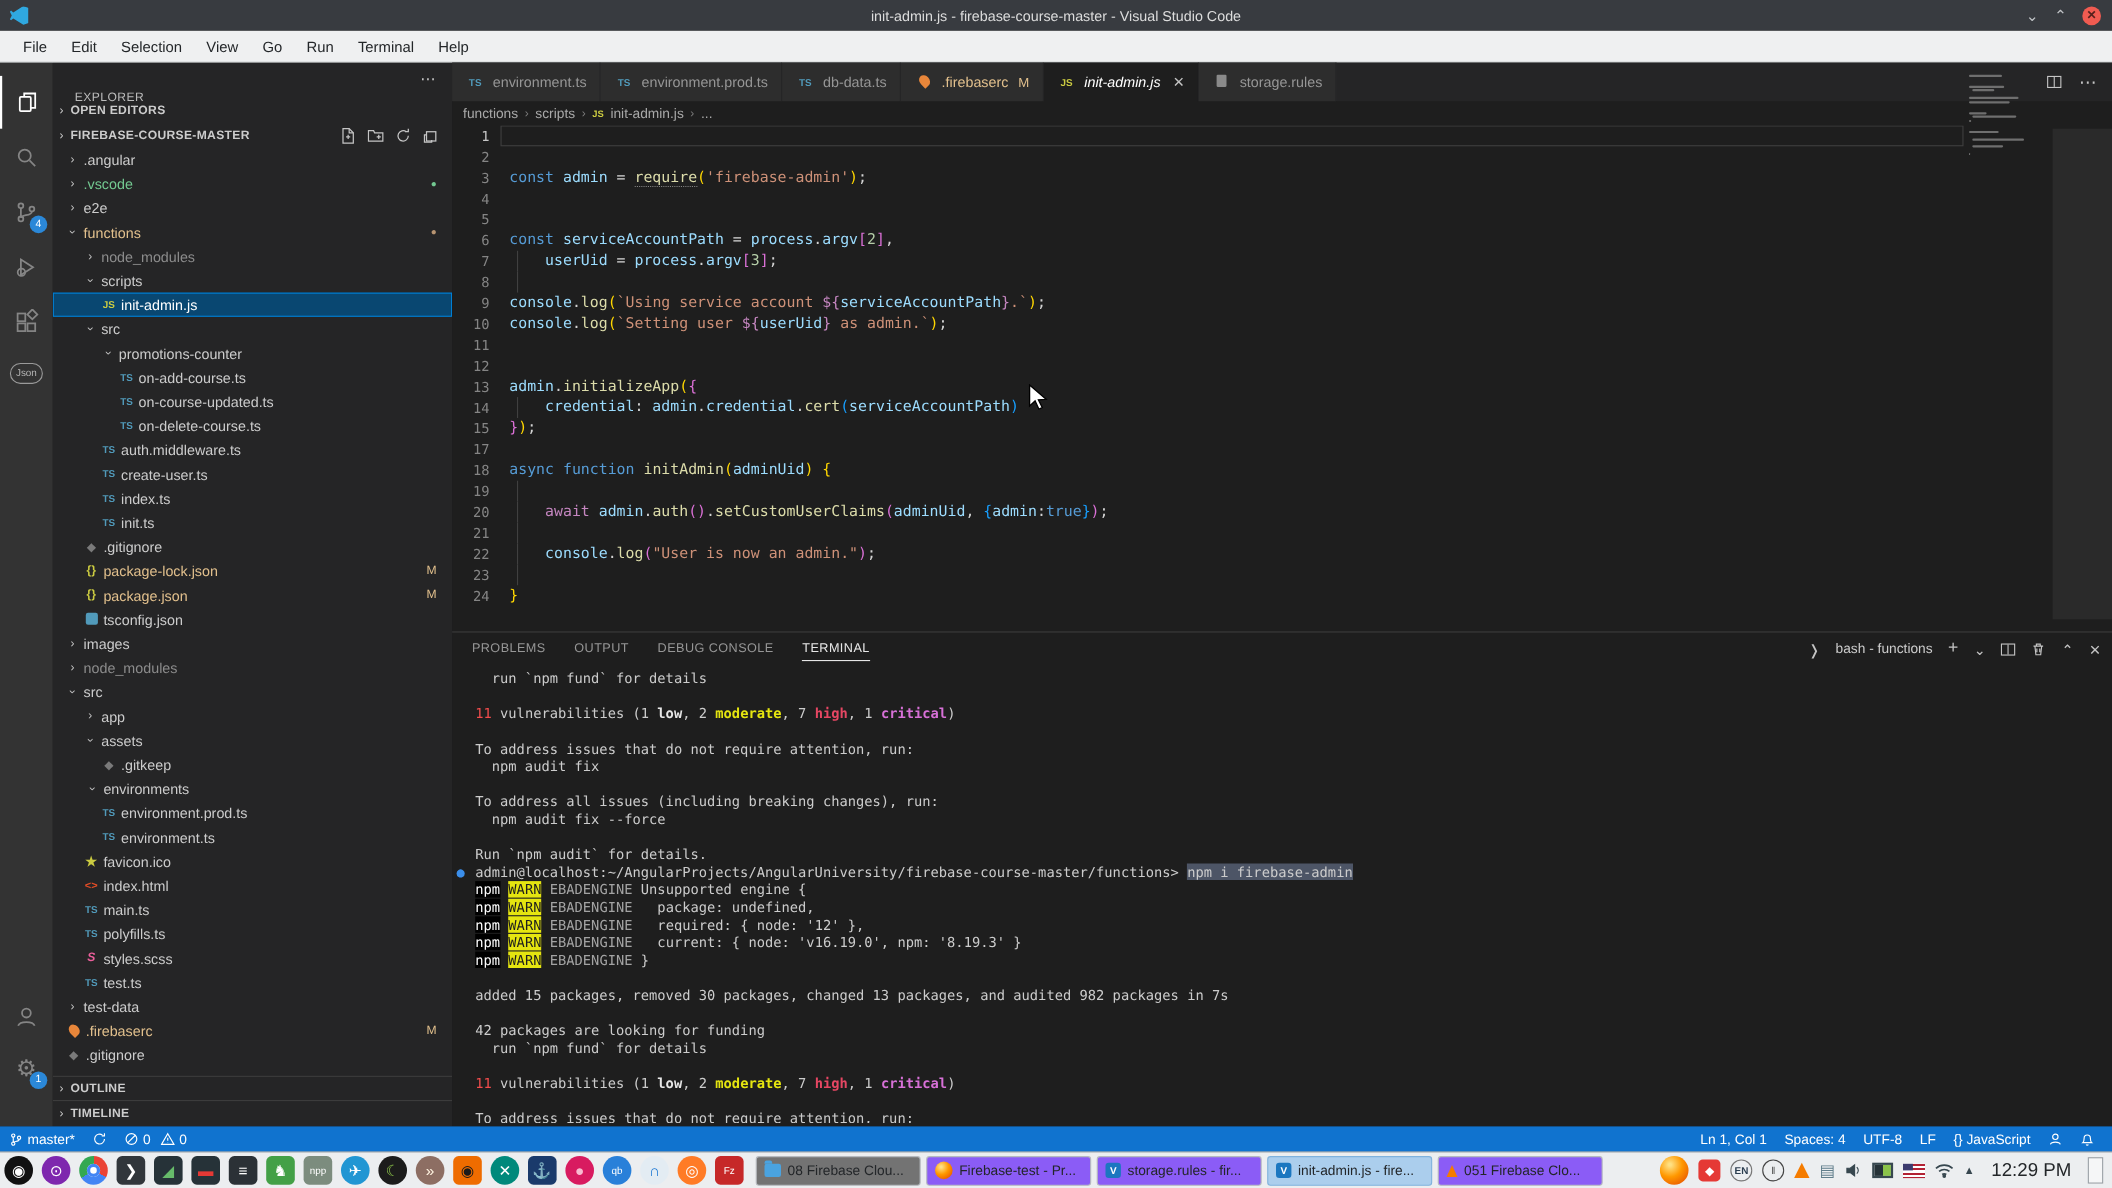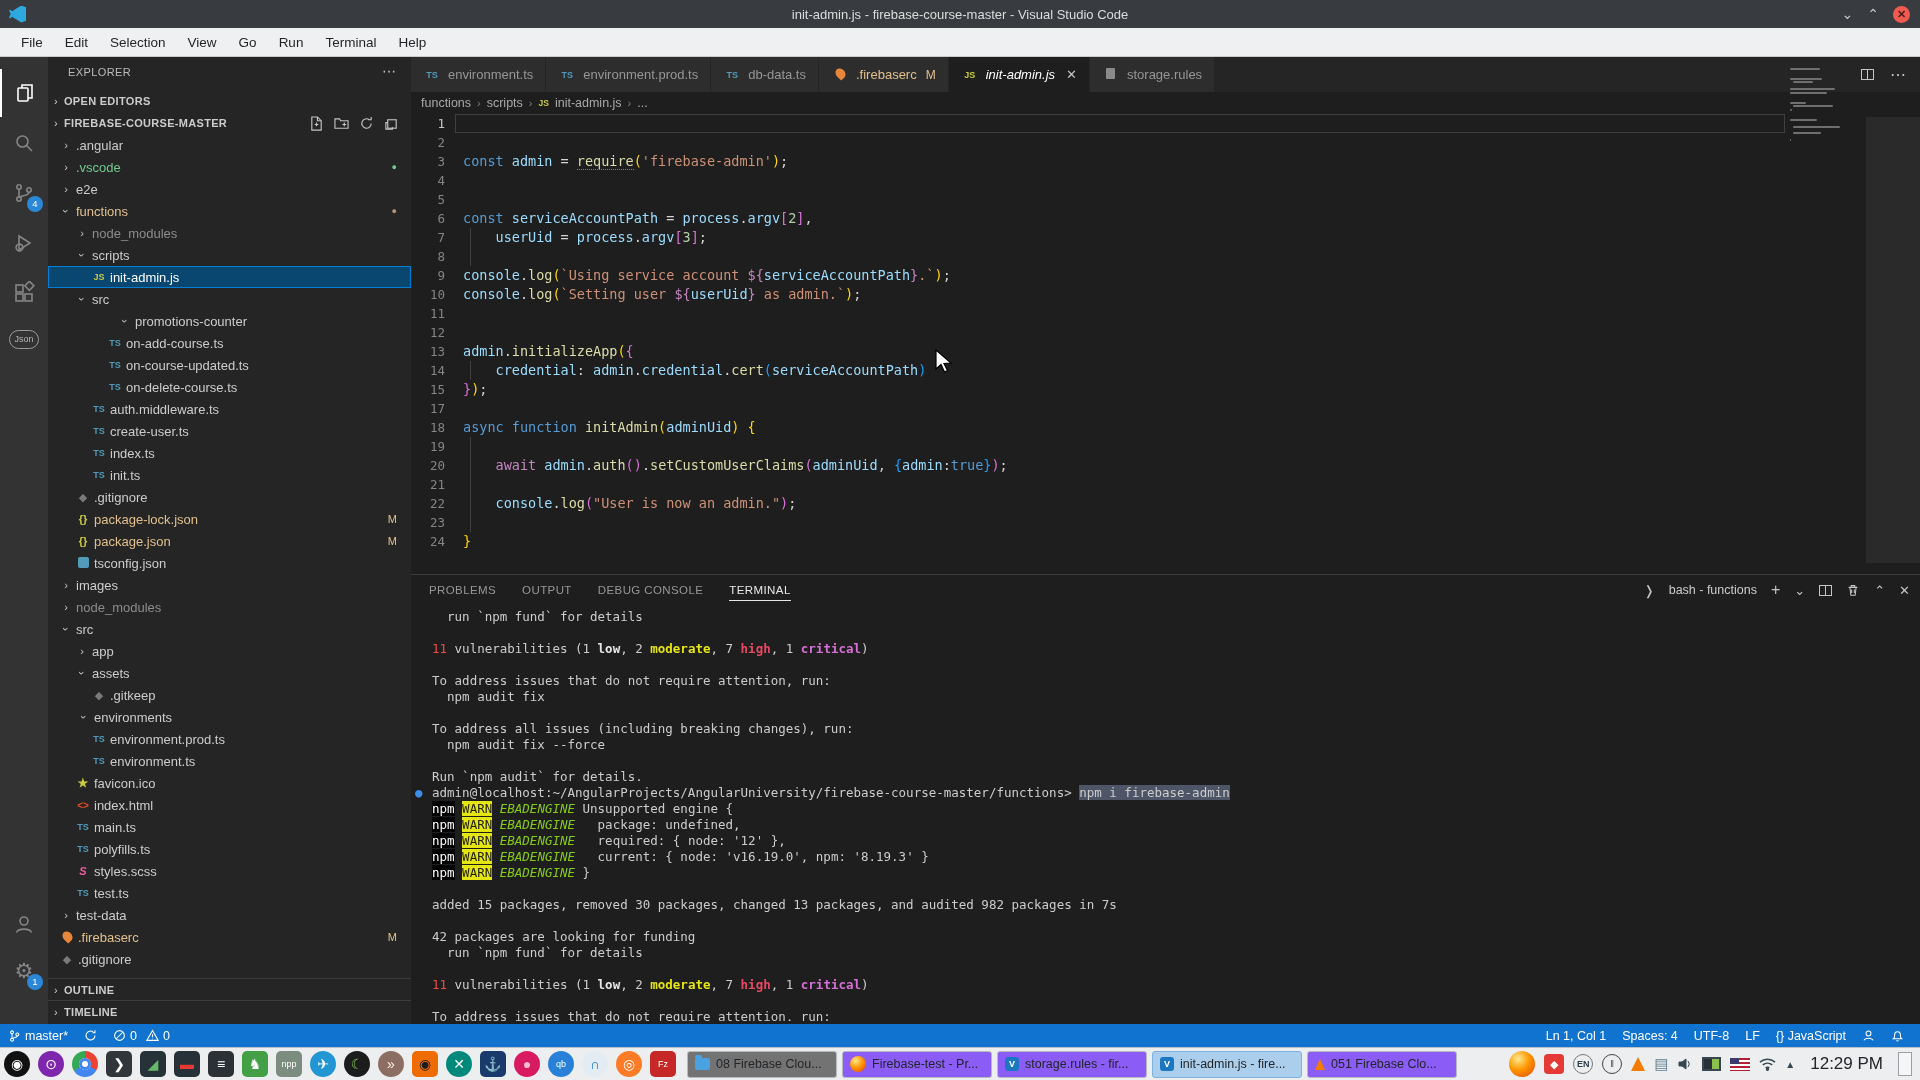--- a/index.html
+++ b/index.html
@@ -32,21 +32,21 @@
   .act-icon.active svg { stroke:#ffffff; }
   .act-badge { position:absolute; right:5px; bottom:5px; min-width:16px; height:16px; border-radius:9px;
     background:#2b88d8; color:#fff; font-size:9.5px; line-height:16px; text-align:center; padding:0 3px; }
   .json-pill { width:30px; height:19px; border-radius:10px; border:1.5px solid #9a9a9a; color:#b5b5b5;
     font-size:9px; display:flex; align-items:center; justify-content:center; }
 
   
   #sidebar { position:absolute; left:48px; top:57px; width:363px; height:967px; background:#252526;
     color:#cccccc; overflow:hidden; }
   #sidebar-title { position:absolute; top:0; left:0; width:100%; height:33px; }
-  #sidebar-title .t { position:absolute; left:20px; top:9px; font-size:11px; letter-spacing:.4px; color:#bbbbbb; }
+  #sidebar-title .t { position:absolute; left:20px; top:26px; font-size:11px; letter-spacing:.4px; color:#bbbbbb; }
   #sidebar-more { position:absolute; right:14px; top:6px; color:#c5c5c5; font-size:14px; letter-spacing:1px; }
   .sect-header { display:flex; align-items:center; font-size:11px; font-weight:bold; color:#cccccc;
     height:22px; letter-spacing:.3px; }
   .sect-header .chev { width:16px; text-align:center; font-weight:normal; }
   #open-editors { position:absolute; top:33px; left:0; width:100%; }
   #folder-header { position:absolute; top:55px; left:0; width:100%; }
   .hdr-actions { margin-left:auto; margin-right:12px; display:flex; gap:10px; }
   .hdr-actions svg { stroke:#c5c5c5; fill:none; stroke-width:1.2; }
   #tree { position:absolute; top:77px; left:0; width:100%; }
   .trow { position:relative; height:22px; display:flex; align-items:center; font-size:13px; color:#cccccc; }
@@ -110,21 +110,21 @@
   #panel-right { position:absolute; right:10px; top:0; height:30px; display:flex; align-items:center; gap:14px;
     color:#cccccc; font-size:12.5px; }
   #panel-right .icon { color:#c5c5c5; font-size:13px; }
   #terminal { position:absolute; left:0; top:34px; width:100%; height:412px; overflow:hidden;
     font-family:"DejaVu Sans Mono","Liberation Mono",monospace; font-size:12.5px; line-height:16px; color:#cccccc; }
   .tline { position:relative; height:16px; white-space:pre; padding-left:21px; }
   .ts-red{color:#f14c4c;} .ts-b{color:#e7e7e7; font-weight:bold;}
   .ts-yb{color:#e5e510; font-weight:bold;margin-top:32px;} .ts-rb{color:#e64763; font-weight:bold;}
   .ts-mb{color:#d670d6; font-weight:bold;}
   .ts-inv{background:#000000; color:#ffffff;} .ts-warn{background:#e5e510; color:#1e1e1e;}
-  .ts-mag{color:#84cc16;font-style:italic;} .ts-sel{background:#4d5566;}
+  .ts-mag{color:#a3a3a3;} .ts-sel{background:#4d5566;}
   .ts-dot{position:absolute; left:4px; color:#3b8eea;}
 
   
   #statusbar { position:absolute; left:0; top:1024px; width:1920px; height:23px; background:#1073cf;
     color:#ffffff; font-size:12.5px; display:flex; align-items:center; }
   .sb-item { display:flex; align-items:center; gap:4px; padding:0 8px; height:100%; }
   .sb-left { display:flex; } .sb-right { margin-left:auto; display:flex; padding-right:8px; }
   #statusbar svg { stroke:#ffffff; fill:none; stroke-width:1.3; }
 
   
@@ -298,21 +298,21 @@
           <span class="tlabel">scripts</span>
         </div>
         <div class="trow selected" style="padding-left: 42px;">
           <span class="ficon js">JS</span>
           <span class="tlabel c-white">init-admin.js</span>
         </div>
         <div class="trow" style="padding-left: 26px;">
           <span class="chevron down">›</span>
           <span class="tlabel">src</span>
         </div>
-        <div class="trow" style="padding-left: 30px; margin-left: 39px;">
+        <div class="trow" style="padding-left: 42px;">
           <span class="chevron down">›</span>
           <span class="tlabel">promotions-counter</span>
         </div>
         <div class="trow" style="padding-left: 58px;">
           <span class="ficon ts">TS</span>
           <span class="tlabel">on-add-course.ts</span>
         </div>
         <div class="trow" style="padding-left: 58px;">
           <span class="ficon ts">TS</span>
           <span class="tlabel">on-course-updated.ts</span>

